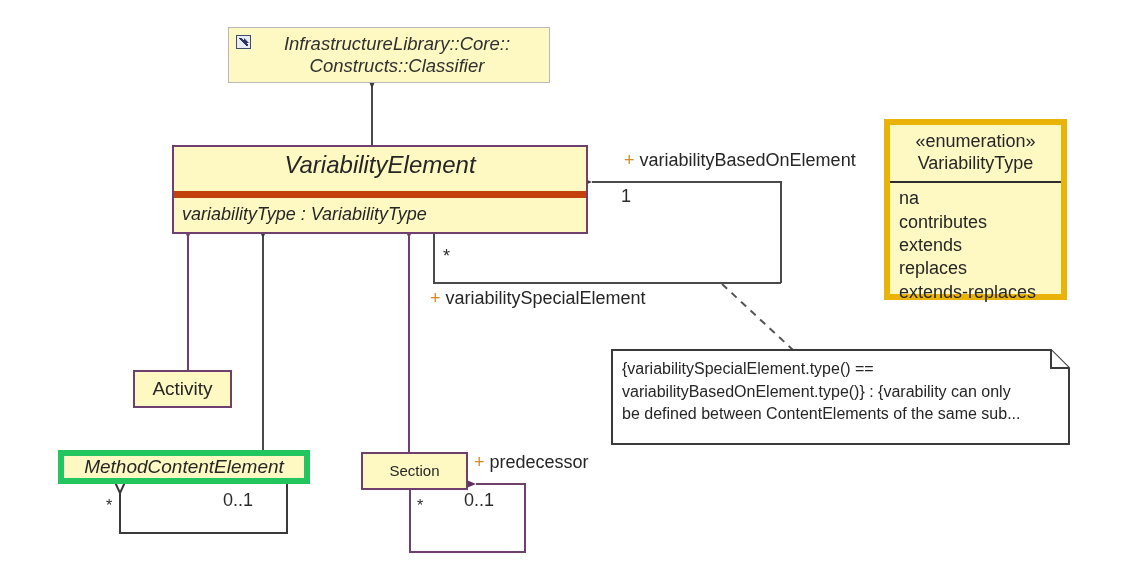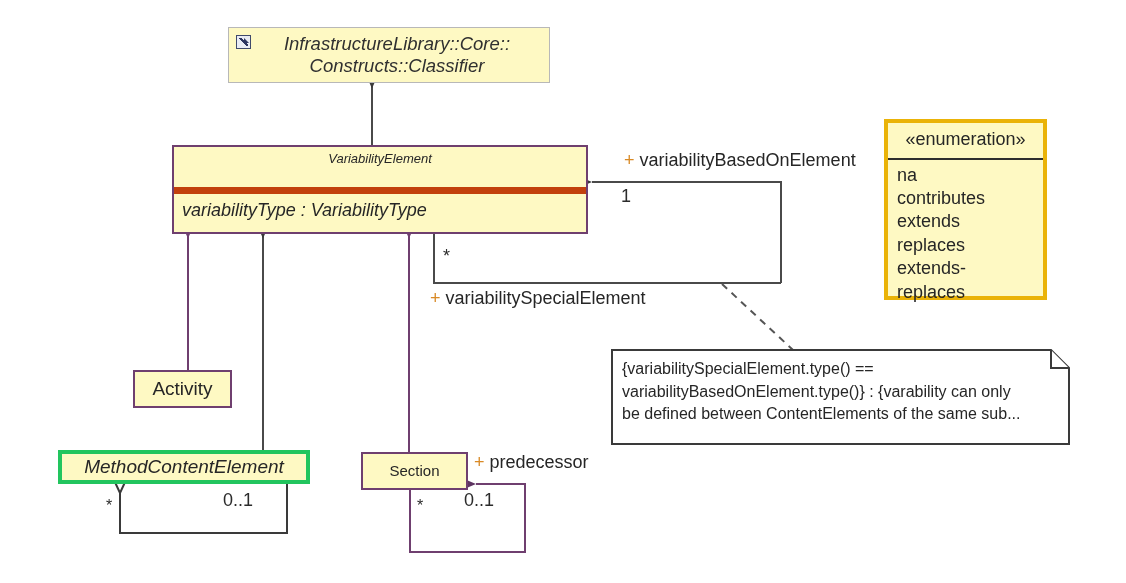--- a/index.html
+++ b/index.html
@@ -92,28 +92,28 @@
     border-left: 5px solid transparent;
     border-top: 5px solid #2c3560;
     transform: rotate(180deg);
   }
 
   
   #variability-element {
     left: 172px; top: 145px;
     width: 416px; height: 89px;
   }
-  #variability-element .box-title { font-size: 13px; padding-top: 4px; padding-bottom: 21px; font-style: italic; }
+  #variability-element .box-title { font-size: 24px; padding-top: 4px; padding-bottom: 12px; font-style: italic; }
   #variability-element .box-compartment { height: 100%; }
 
   
   #enum-box {
     left: 884px; top: 119px;
-    width: 163px; height: 181px;
-    border: 4px solid #eab308;
+    width: 183px; height: 181px;
+    border: 6px solid #eab308;
   }
   #enum-box .enum-head {
     text-align: center;
     font-size: 18px;
     color: #262626;
     line-height: 1.2;
     padding: 6px 4px 7px;
   }
   #enum-box .enum-body {
     border-top: 2px solid #2e2e2e;
@@ -128,21 +128,21 @@
     left: 133px; top: 370px;
     width: 99px; height: 38px;
     align-items: center;
     justify-content: center;
   }
   #activity-box .box-title { font-size: 19px; padding: 0; }
 
   #mce-box {
     left: 58px; top: 450px;
     width: 252px; height: 34px;
-    border: 4px solid #22c55e;
+    border: 6px solid #22c55e;
     align-items: center;
     justify-content: center;
   }
   #mce-box .box-title { font-size: 19px; padding: 0; }
 
   #section-box {
     left: 361px; top: 452px;
     width: 107px; height: 38px;
     align-items: center;
     justify-content: center;
@@ -252,20 +252,21 @@
   <div class="uml-box" id="variability-element">
     <div class="box-title italic">VariabilityElement</div>
     <div class="box-compartment italic">
       <div>variabilityType : VariabilityType</div>
     </div>
   </div>
 
   <div id="enum-box" class="uml-box">
     <div class="enum-head">
       <div>«enumeration»</div>
+      <div>VariabilityType</div>
     </div>
     <div class="enum-body">
       <div>na</div>
       <div>contributes</div>
       <div>extends</div>
       <div>replaces</div>
       <div>extends-replaces</div>
     </div>
   </div>
 

